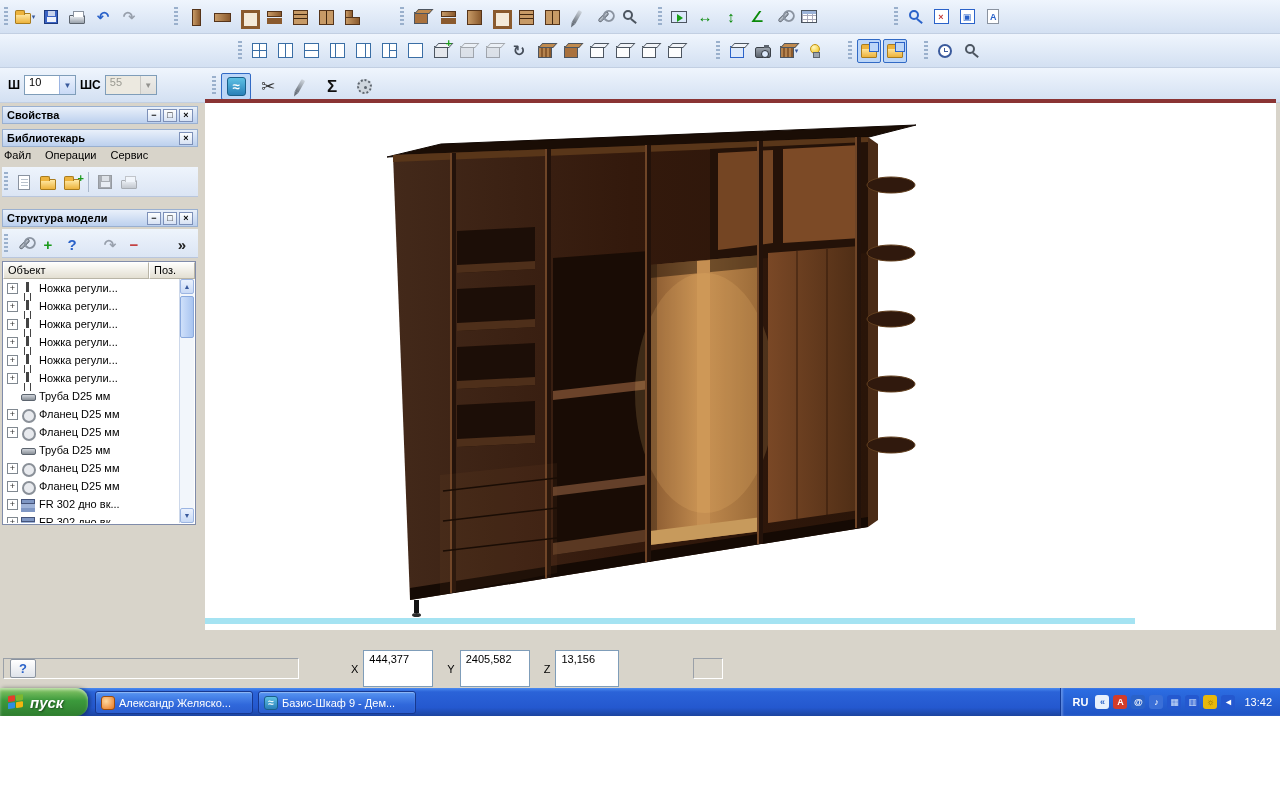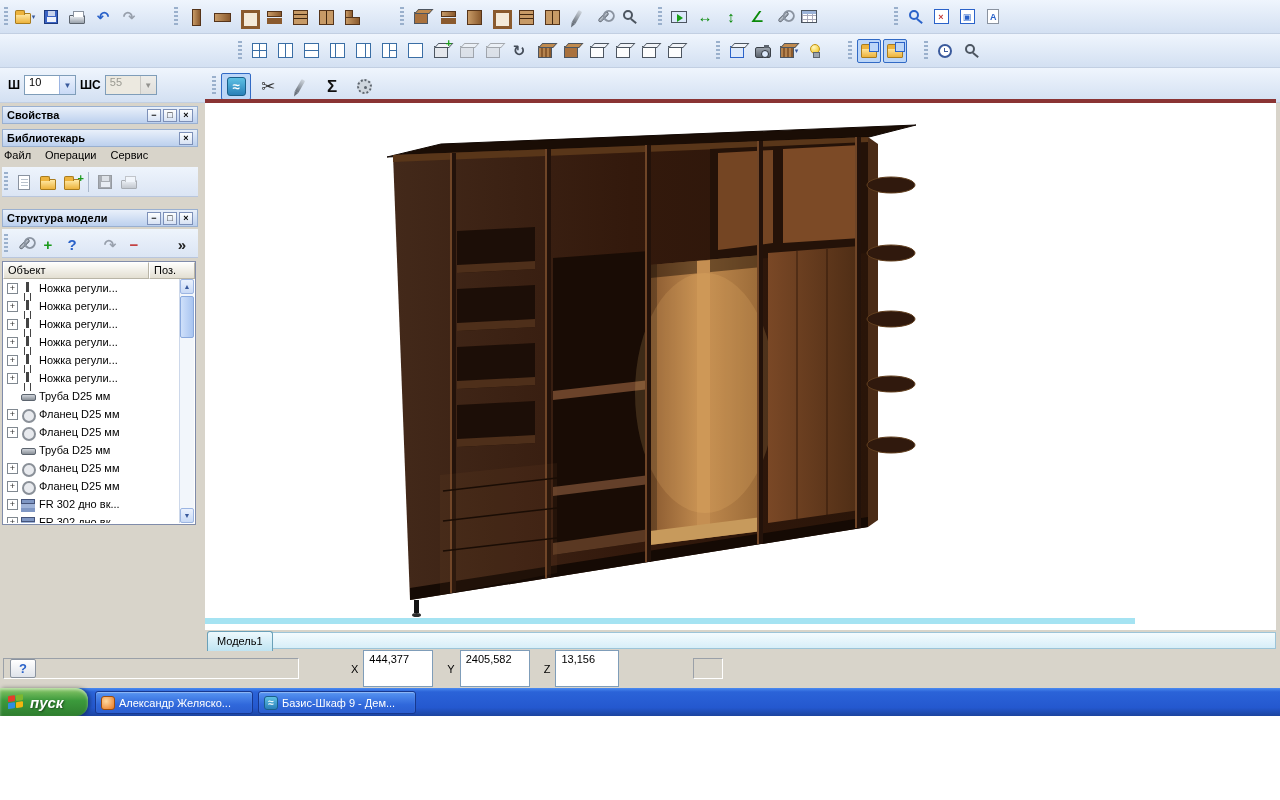--- a/index.html
+++ b/index.html
@@ -634,24 +634,20 @@
           <ellipse cx="686" cy="82" rx="24" ry="8" fill="#30190d" stroke="#63401f"></ellipse>
           <ellipse cx="686" cy="150" rx="24" ry="8" fill="#30190d" stroke="#63401f"></ellipse>
           <ellipse cx="686" cy="216" rx="24" ry="8" fill="#30190d" stroke="#63401f"></ellipse>
           <ellipse cx="686" cy="281" rx="24" ry="8" fill="#30190d" stroke="#63401f"></ellipse>
           <ellipse cx="686" cy="342" rx="24" ry="8" fill="#30190d" stroke="#63401f"></ellipse>
         </g>
       </svg>
       <div class="floorline"></div>
     </div>
 
-    <div class="tabstrip">
-      <div class="tabfill"></div>
-      <div class="tab">Модель1</div>
-    </div>
 
     <div class="statusbar">
       <div class="sseg" style="width:296px">
         <span class="helpbtn">?</span>
       </div>
       <span class="coordlabel" style="margin-left:52px">X</span>
       <span class="coordbox">444,377</span>
       <span class="coordlabel">Y</span>
       <span class="coordbox">2405,582</span>
       <span class="coordlabel">Z</span>
@@ -670,16 +666,30 @@
         <span>пуск</span>
       </div>
       <div class="taskbtn" style="left:95px">
         <span class="tkic tkic1"></span>
         <span class="lbl">Александр Желяско...</span>
       </div>
       <div class="taskbtn" style="left:258px">
         <span class="tkic tkic2">≈</span>
         <span class="lbl">Базис-Шкаф 9 - Дем...</span>
       </div>
+      <div class="tray">
+        <span class="lang">RU</span>
+        <span id="tray-icons" style="display:inline-flex;gap:4px">
+            <span class="trico" style="background: rgb(232, 240, 252); color: rgb(42, 98, 201);">«</span>
+            <span class="trico" style="background: rgb(210, 60, 42); color: rgb(255, 255, 255);">A</span>
+            <span class="trico" style="background: rgb(42, 98, 201); color: rgb(255, 255, 255);">@</span>
+            <span class="trico" style="background: rgb(58, 111, 216); color: rgb(255, 255, 255);">♪</span>
+            <span class="trico" style="background: rgb(36, 88, 207); color: rgb(207, 224, 250);">▦</span>
+            <span class="trico" style="background: rgb(36, 88, 207); color: rgb(207, 224, 250);">▥</span>
+            <span class="trico" style="background: rgb(232, 184, 10); color: rgb(122, 90, 0);">☼</span>
+            <span class="trico" style="background: rgb(36, 88, 207); color: rgb(255, 255, 255);">◄</span>
+          </span>
+        <span class="clock">13:42</span>
+      </div>
     </div>
 
   </div>
 </div>
 
 </body></html>

